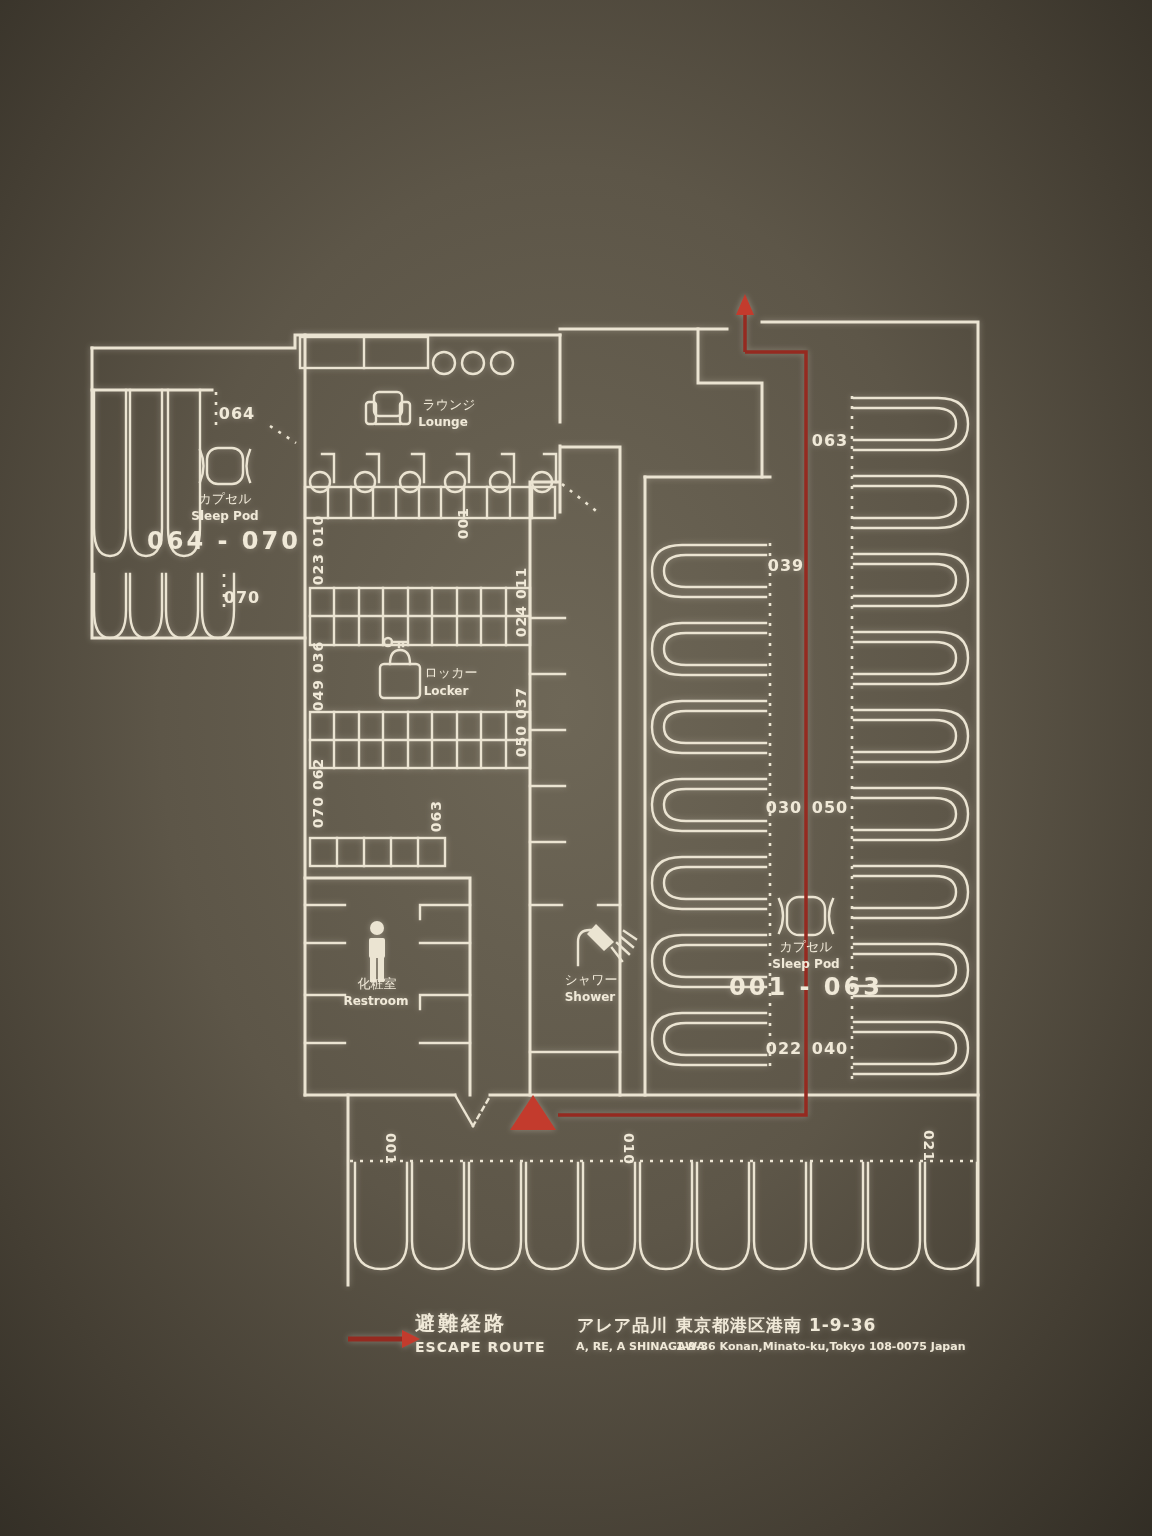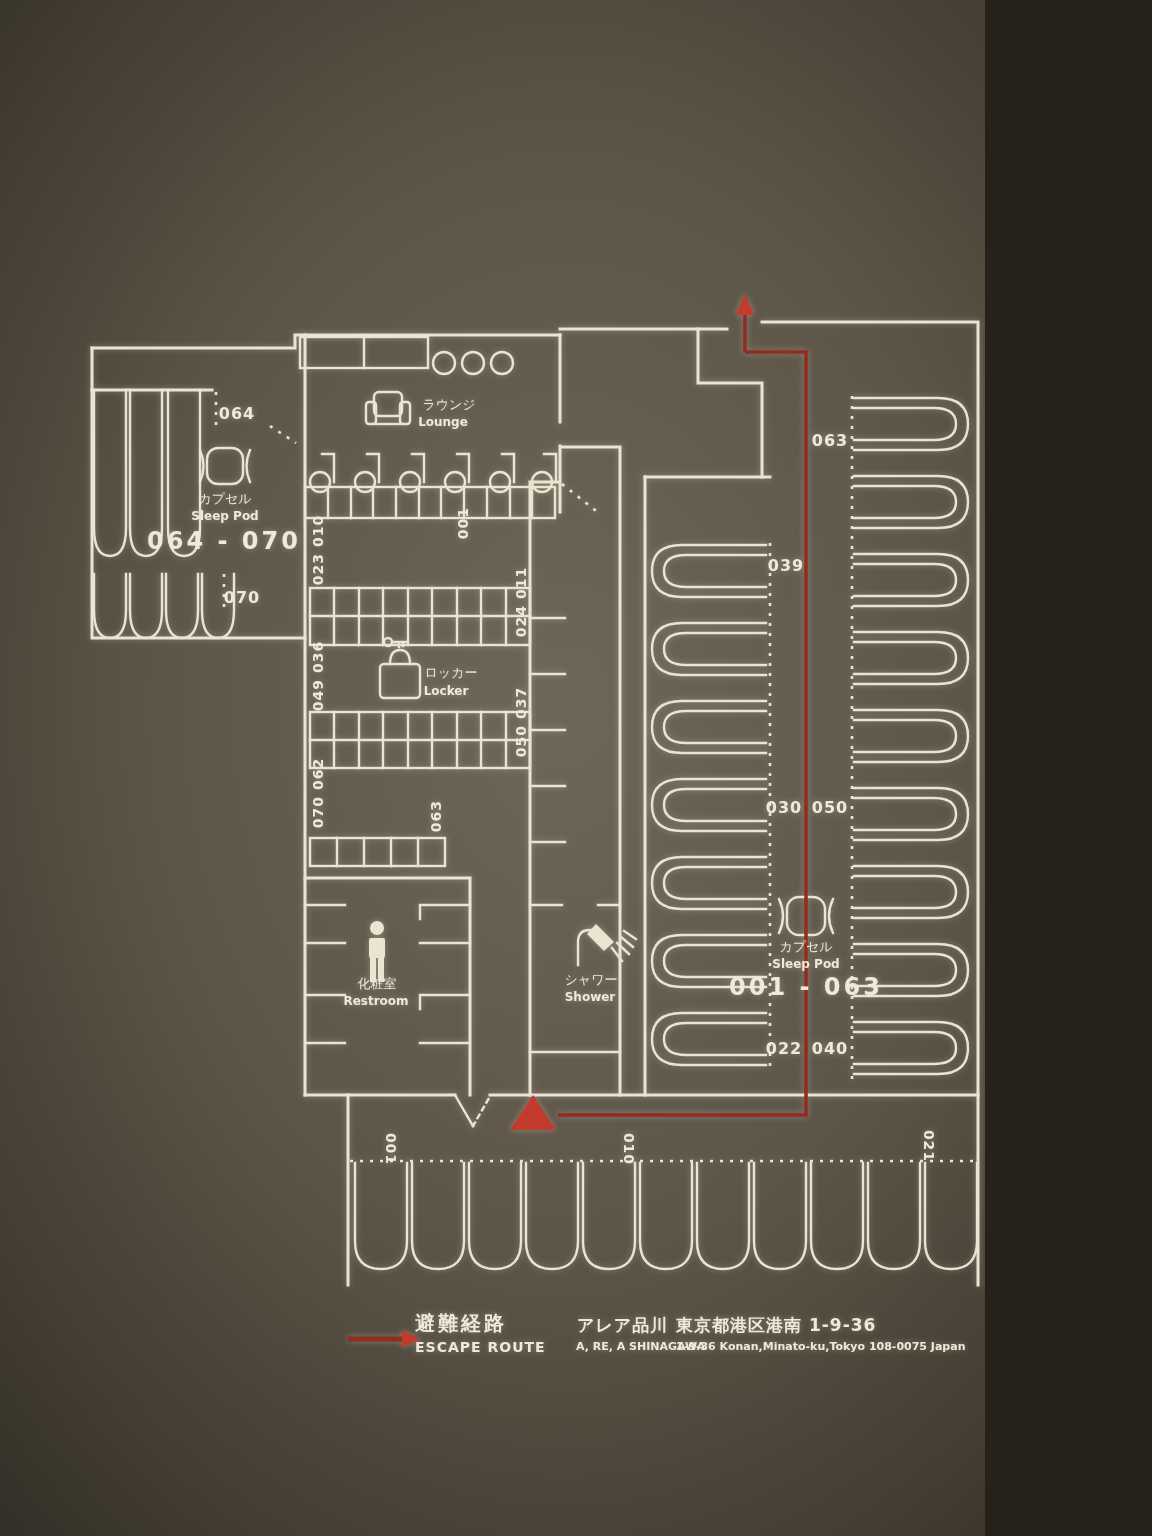--- a/index.html
+++ b/index.html
@@ -1,16 +1,16 @@
 <!DOCTYPE html>
 <html style="--bg: #6e6757; --bgEdge: #2e2a22; --line: #ebe4d2; --text: #f0e9d8; --red: #952a20; --redArrow: #c33b2d;"><head>
 <meta charset="utf-8">
 <style>
   html,body{margin:0;padding:0;background:#262219;}
-  .photo{position:relative;width:985px;height:1536px;overflow:hidden;
+  .photo{position:relative;width:1152px;height:1536px;overflow:hidden;
          font-family:"DejaVu Sans",sans-serif;}
   svg{position:absolute;inset:0;}
   .plan{filter:blur(.4px) drop-shadow(0 0 3px rgba(238,230,214,.35));}
   .wall{fill:none;stroke:var(--line);stroke-width:3;stroke-linecap:square;}
   .thin{stroke-width:2.4;}
   .dash{stroke-dasharray:4 5;}
   .dash2{fill:none;stroke:var(--line);stroke-width:2.6;stroke-dasharray:3 7;}
   .fillw{fill:var(--line);stroke:none;}
   text{fill:var(--text);font-family:"DejaVu Sans",sans-serif;}
   .jp{font-size:13px;}

